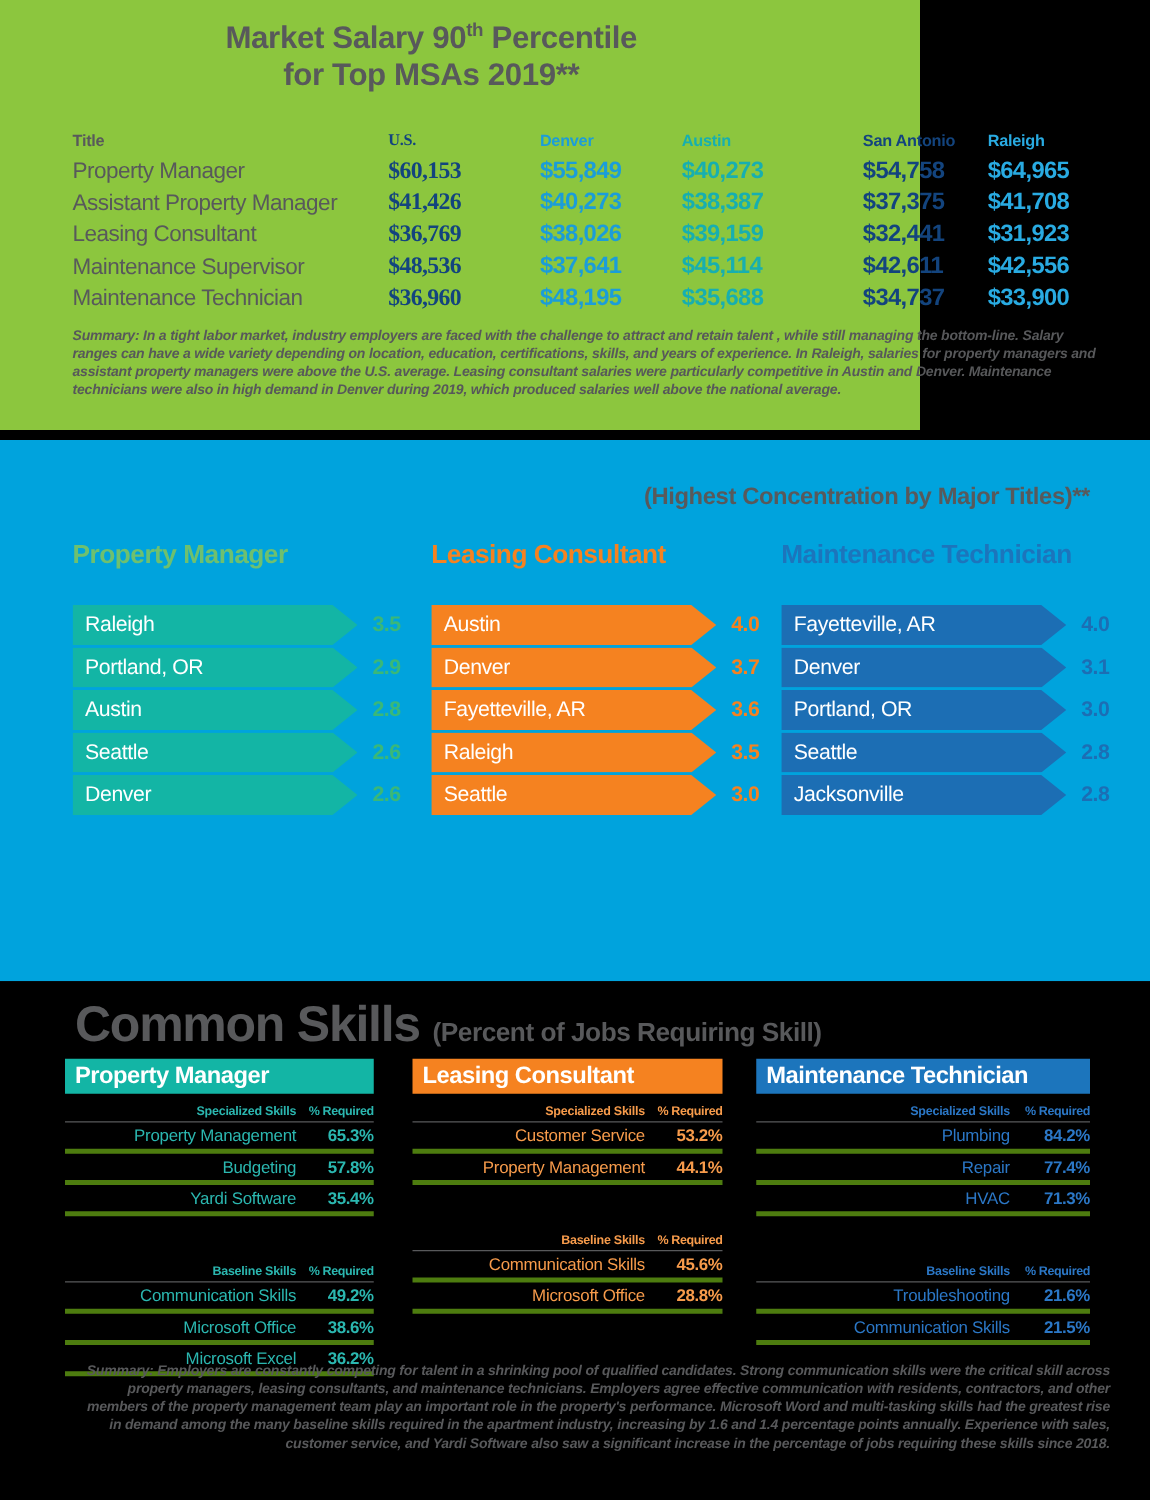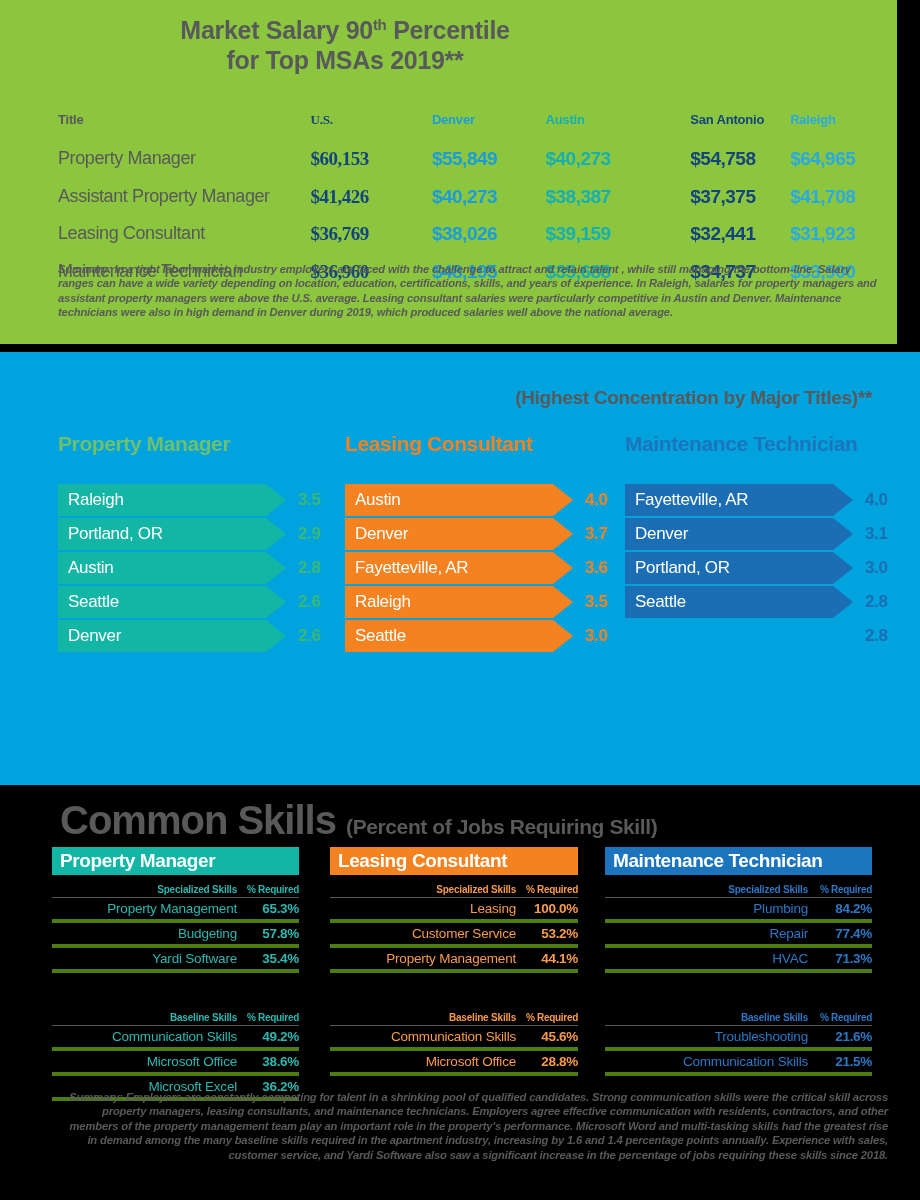--- a/index.html
+++ b/index.html
@@ -16,21 +16,21 @@
     position: relative;
     width: 920px;
     height: 1200px;
     background: #000000;
   }
 
   
   .section-salary {
     position: absolute;
     left: 0; top: 0;
-    width: 897px; height: 344px;
+    width: 736px; height: 344px;
     background: #8CC63E;
   }
 
   .salary-title {
     position: absolute;
     left: 0; top: 10px;
     width: 920px;
     text-align: center;
     padding-right: 230px;
     color: #58595B;
@@ -41,23 +41,22 @@
   }
   .salary-title sup { font-size: 15px; vertical-align: super; }
 
   .salary-table {
     position: absolute;
     left: 58px; top: 100px;
     width: 830px;
   }
   .salary-row {
     display: flex;
-    align-items: flex-start;
+    align-items: center;
     height: 25.5px;
-    margin-top: 12px;
   }
   .salary-row.header { height: 24px; }
   .col-title   { width: 258px; }
   .col-us      { width: 124px; font-family: Liberation Serif, serif; }
   .col-denver  { width: 116px; }
   .col-austin  { width: 148px; }
   .col-sa      { width: 102px; }
   .col-raleigh { width: 100px; }
 
   .hdr-label {
@@ -306,20 +305,28 @@
 
       <div class="salary-row">
         <div class="col-title   title-cell">Leasing Consultant</div>
         <div class="col-us      money c-dark">$36,769</div>
         <div class="col-denver  money c-blue">$38,026</div>
         <div class="col-austin  money c-teal">$39,159</div>
         <div class="col-sa      money c-dark">$32,441</div>
         <div class="col-raleigh money c-ltblue">$31,923</div>
       </div>
 
+      <div class="salary-row">
+        <div class="col-title   title-cell">Maintenance Supervisor</div>
+        <div class="col-us      money c-dark">$48,536</div>
+        <div class="col-denver  money c-blue">$37,641</div>
+        <div class="col-austin  money c-teal">$45,114</div>
+        <div class="col-sa      money c-dark">$42,611</div>
+        <div class="col-raleigh money c-ltblue">$42,556</div>
+      </div>
 
       <div class="salary-row">
         <div class="col-title   title-cell">Maintenance Technician</div>
         <div class="col-us      money c-dark">$36,960</div>
         <div class="col-denver  money c-blue">$48,195</div>
         <div class="col-austin  money c-teal">$35,688</div>
         <div class="col-sa      money c-dark">$34,737</div>
         <div class="col-raleigh money c-ltblue">$33,900</div>
       </div>
 
@@ -399,20 +406,21 @@
           </div>
           <div class="bar-row bar-mt">
             <div class="bar-shape">Portland, OR</div>
             <div class="bar-val">3.0</div>
           </div>
           <div class="bar-row bar-mt">
             <div class="bar-shape">Seattle</div>
             <div class="bar-val">2.8</div>
           </div>
           <div class="bar-row bar-mt">
+            <div class="bar-shape">Jacksonville</div>
             <div class="bar-val">2.8</div>
           </div>
         </div>
       </div>
 
     </div>
 
     <div class="summary summary-blue"><b>Summary:</b><span> Denver and Seattle had the highest concentration of major apartment job titles, with demand for talent averaging 3.1 and 2.8 times the national average, respectively. Apartment construction has boomed in Denver as large companies such as Amazon have expanded their offices. The tech titan created 400 jobs, generating demand for more housing. Competition for talent in Seattle was also highly competitive, most notably for leasing consultants and maintenance technicians, location quotients for these positions were about 3.0 times the U.S. average. Competition for rental housing labor fared particularly high in both Raleigh and Fayetteville, AR, which experienced job growth well above the U.S. average in 2019.</span></div>
   </div>
 
@@ -464,24 +472,20 @@
       </div>
 
       <div class="skill-col sc-lc">
         <div class="skill-banner b-lc">Leasing Consultant</div>
         <div class="skill-table">
           <div class="sk-row sk-head">
             <div class="sk-name t-lc">Specialized Skills</div>
             <div class="sk-pct t-lc">% Required</div>
           </div>
           <div class="sk-row">
-            <div class="sk-name t-lc">Leasing</div>
-            <div class="sk-pct t-lc">100.0%</div>
-          </div>
-          <div class="sk-row">
             <div class="sk-name t-lc">Customer Service</div>
             <div class="sk-pct t-lc">53.2%</div>
           </div>
           <div class="sk-row">
             <div class="sk-name t-lc">Property Management</div>
             <div class="sk-pct t-lc">44.1%</div>
           </div>
         </div>
         <div class="sk-gap"></div>
         <div class="skill-table">

